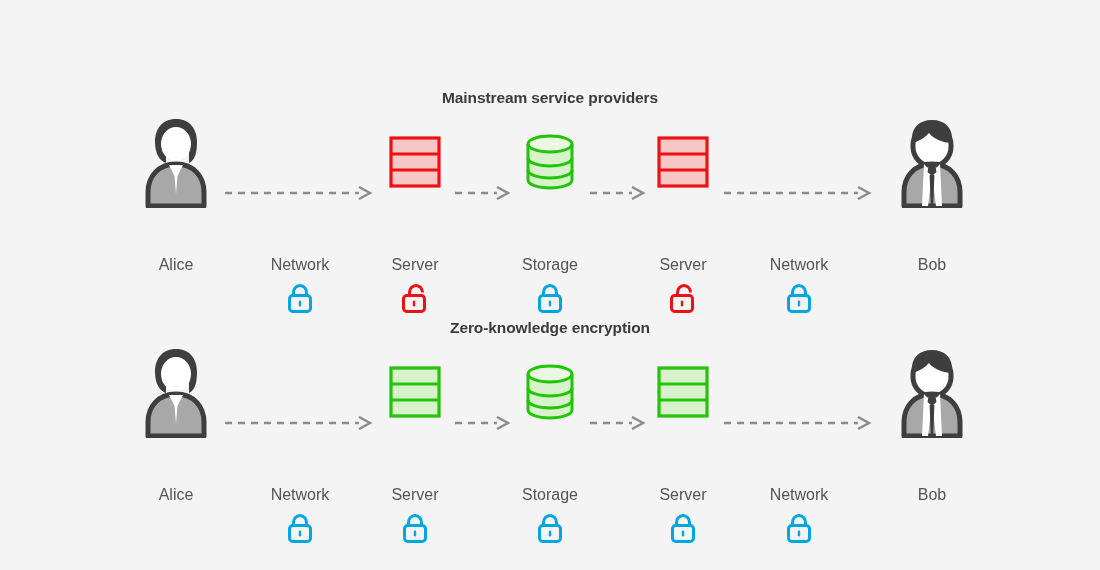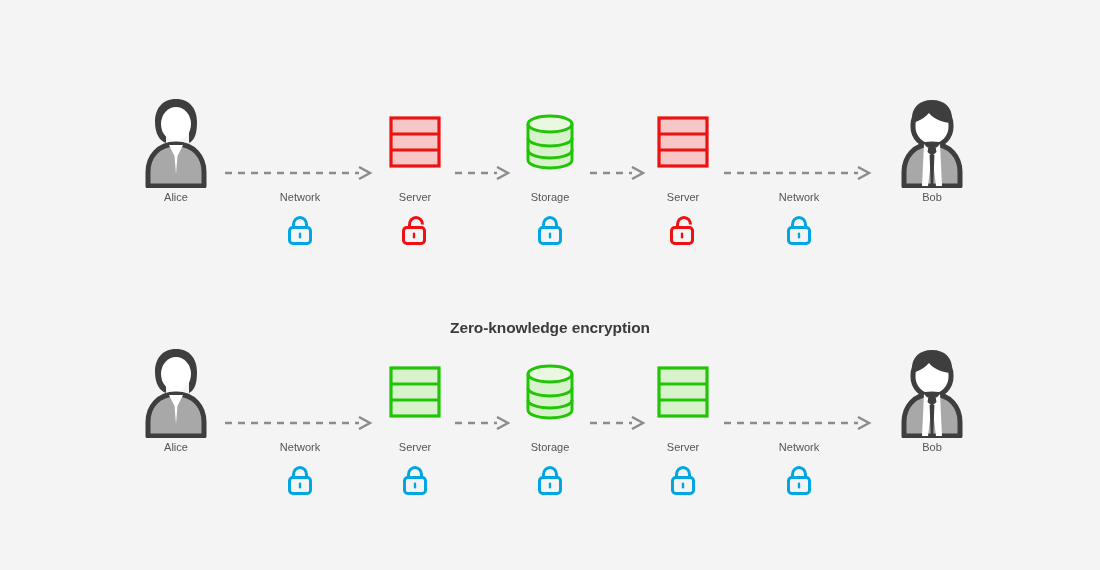--- a/index.html
+++ b/index.html
@@ -52,24 +52,25 @@
     margin-left: -60px;
     text-align: center;
   }
   .stage-glyph {
     height: 95px;
     display: flex;
     align-items: center;
     justify-content: center;
   }
   .stage-label {
-    font-size: 11px;
+    font-size: 16px;
     color: #555555;
     line-height: 16px;
     height: 16px;
+    margin-top: 48px;
   }
   .stage-lock {
     margin-top: 9px;
     height: 34px;
     display: flex;
     align-items: flex-start;
     justify-content: center;
   }
 
   
@@ -79,20 +80,21 @@
     height: 14px;
     margin-left: 0;
   }
 </style>
 </head>
 <body>
 
 <div class="canvas">
 
   <div class="row row-top">
+    <div class="row-title">Mainstream service providers</div>
 
     <div class="stages">
 
       <div class="arrow" style="left:225px;width:150px;">
         <svg width="150" height="14" viewBox="0 0 150 14">
           <line x1="0" y1="7" x2="134" y2="7" stroke="#8c8c8c" stroke-width="2.4" stroke-dasharray="7 6"></line>
           <polyline points="134,1 145,7 134,13" fill="none" stroke="#8c8c8c" stroke-width="2.4"></polyline>
         </svg>
       </div>
       <div class="arrow" style="left:455px;width:58px;">

